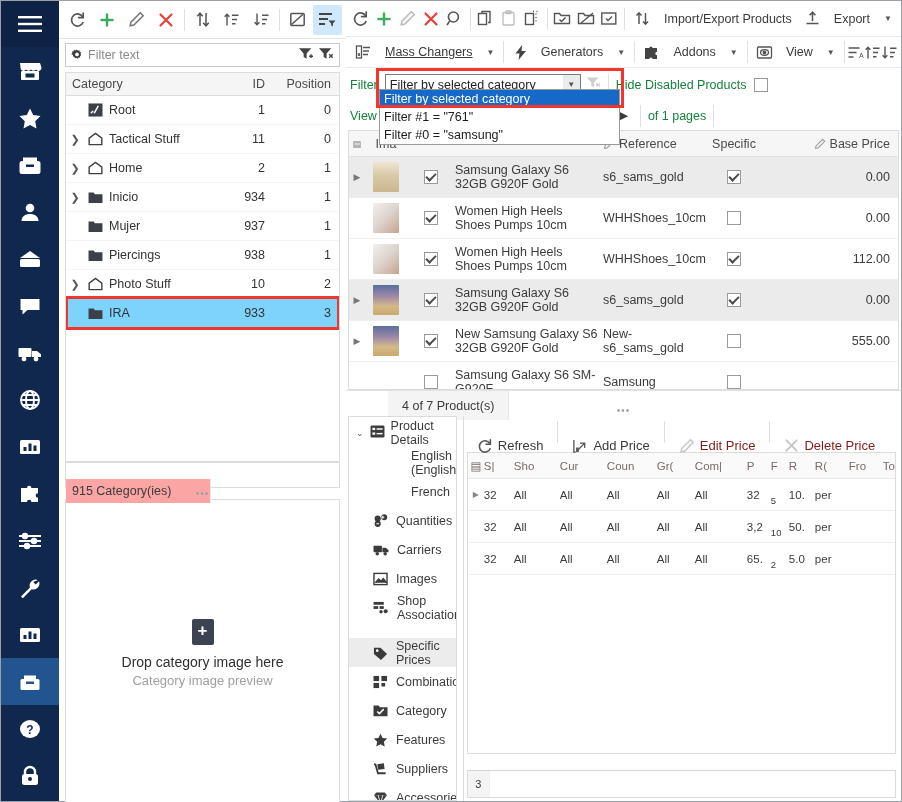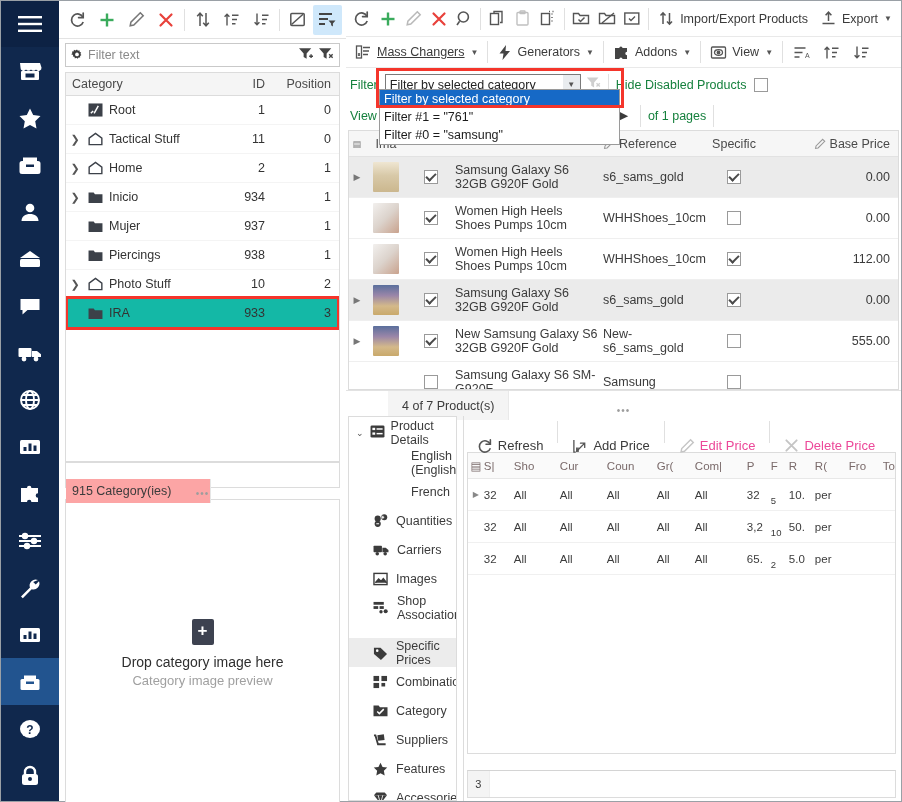--- a/index.html
+++ b/index.html
@@ -89,21 +89,21 @@
     background: #fff;
     position: relative;
     overflow: hidden;
   }
   .trow {
     height: 29px;
     display: flex; align-items: center;
     font-size: 12.5px; color: #333;
     border-bottom: 1px solid #f4f4f4;
   }
-  .trow.hl { background: #14b8a6; }
+  .trow.hl { background: #7dd3fc; }
   .trow .chev {
     width: 18px; text-align: center; color: #555; font-size: 11px;
     flex: 0 0 18px;
   }
   .trow .tico { width: 22px; flex: 0 0 22px; display: flex; align-items: center; justify-content: center; }
   .trow .tlabel { flex: 1; padding-left: 3px; }
   .trow .tid { width: 56px; text-align: right; }
   .trow .tpos { width: 74px; text-align: right; padding-right: 8px; }
 
   .redbox {
@@ -159,21 +159,21 @@
   }
   .rtoolbar1 {
     height: 36px; display: flex; align-items: center;
     padding: 0 3px; border-bottom: 1px solid #e9e9e9;
   }
   .rtoolbar2 {
     height: 31px; display: flex; align-items: center;
     padding: 0 3px; border-bottom: 1px solid #e9e9e9;
   }
   .tb-txtbtn {
-    display: flex; align-items: center; gap: 5px;
+    display: flex; align-items: center; gap: 13px;
     height: 26px; padding: 0 6px; font-size: 12.5px; color: #3b3b3b;
     white-space: nowrap;
   }
   .tb-txtbtn .caret { font-size: 8px; color: #555; margin-left: 1px; }
   .underl { text-decoration: underline; }
 
   
   .filterrow {
     height: 33px; display: flex; align-items: center;
     padding-left: 4px; position: relative;
@@ -273,21 +273,21 @@
   }
   .d-item.active { background: #ececec; margin-top: 16px; }
 
   #prices {
     flex: 1; margin: 0 2px 0 6px; height: 100%;
     border-left: 1px solid #dcdcdc;
     position: relative;
   }
   .p-toolbar { height: 32px; display: flex; align-items: center; padding-left: 6px; }
   .p-btn { display: flex; align-items: center; gap: 5px; padding: 0 7px; font-size: 13px; color: #3b3b3b; margin-top: 27px;}
-  .p-btn.dis { color: #ec4899; }
+  .p-btn.dis { color: #7f1d1d; }
   #ptable {
     margin: 4px 3px 0 3px;
     border: 1px solid #dcdcdc;
     height: 302px;
     overflow: hidden;
     background: #fff;
   }
   .pt-hdr { height: 26px; background: #fafafa; display: flex; align-items: center; border-bottom: 1px solid #e8e8e8; font-size: 11.5px; color: #6b5e5e;}
   .pt-row { height: 32px; display: flex; align-items: center; border-bottom: 1px solid #f0f0f0; font-size: 11.5px; color: #3b3b3b;}
   .pt-c { text-align: left; }
@@ -1008,33 +1008,33 @@
                 <svg width="15" height="14" viewBox="0 0 16 15" fill="#3b3b3b">
                   <path d="M0.5 1.5h5.5l1.4 2H15.5v9.5H0.5z"></path>
                   <path d="M4.5 8l2.3 2.3L11.5 5.5" stroke="#fff" stroke-width="1.6" fill="none"></path>
                 </svg>
               </span>
               <span>Category</span>
             </div>
             <div class="d-item">
               <span style="display:flex;">
                 <svg width="15" height="14" viewBox="0 0 16 15" fill="#3b3b3b">
+                  <path d="M8 0.8l2.2 4.5 5 .7-3.6 3.5.9 5L8 12.1l-4.5 2.4.9-5L0.8 6l5-.7z"></path>
+                </svg>
+              </span>
+              <span>Features</span>
+            </div>
+            <div class="d-item">
+              <span style="display:flex;">
+                <svg width="15" height="14" viewBox="0 0 16 15" fill="#3b3b3b">
                   <path d="M1 1.5h2.3L6 11h7.5v2H4.6L1.8 3.5H1z"></path>
                   <rect x="5" y="2" width="7" height="6" transform="rotate(-8 8 5)"></rect>
                 </svg>
               </span>
               <span>Suppliers</span>
-            </div>
-            <div class="d-item">
-              <span style="display:flex;">
-                <svg width="15" height="14" viewBox="0 0 16 15" fill="#3b3b3b">
-                  <path d="M8 0.8l2.2 4.5 5 .7-3.6 3.5.9 5L8 12.1l-4.5 2.4.9-5L0.8 6l5-.7z"></path>
-                </svg>
-              </span>
-              <span>Features</span>
             </div>
             <div class="d-item">
               <span style="display:flex;">
                 <svg width="15" height="14" viewBox="0 0 16 15" fill="#3b3b3b">
                   <path d="M1 4.5h14L8 13.5z"></path>
                   <path d="M3.5 1.5h9l2.5 3H1z"></path>
                   <path d="M5.5 4.5L8 13.5l2.5-9" stroke="#fff" stroke-width="0.9" fill="none"></path>
                 </svg>
               </span>
               <span>Accessories</span>

